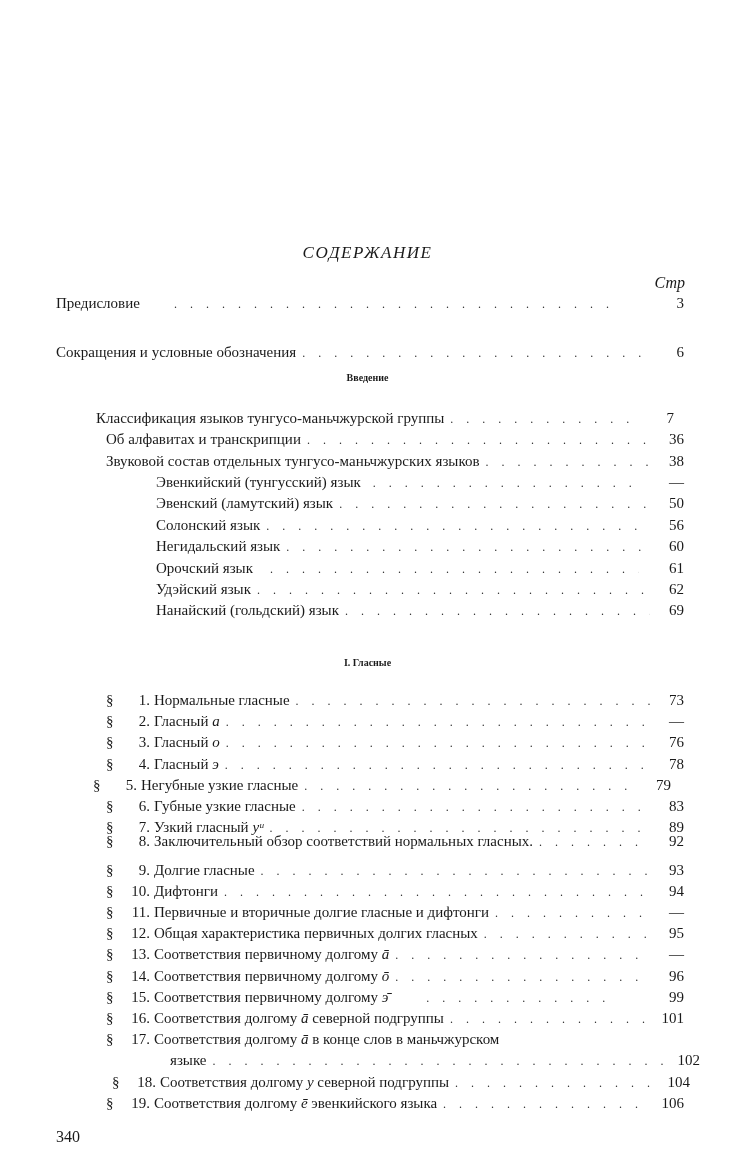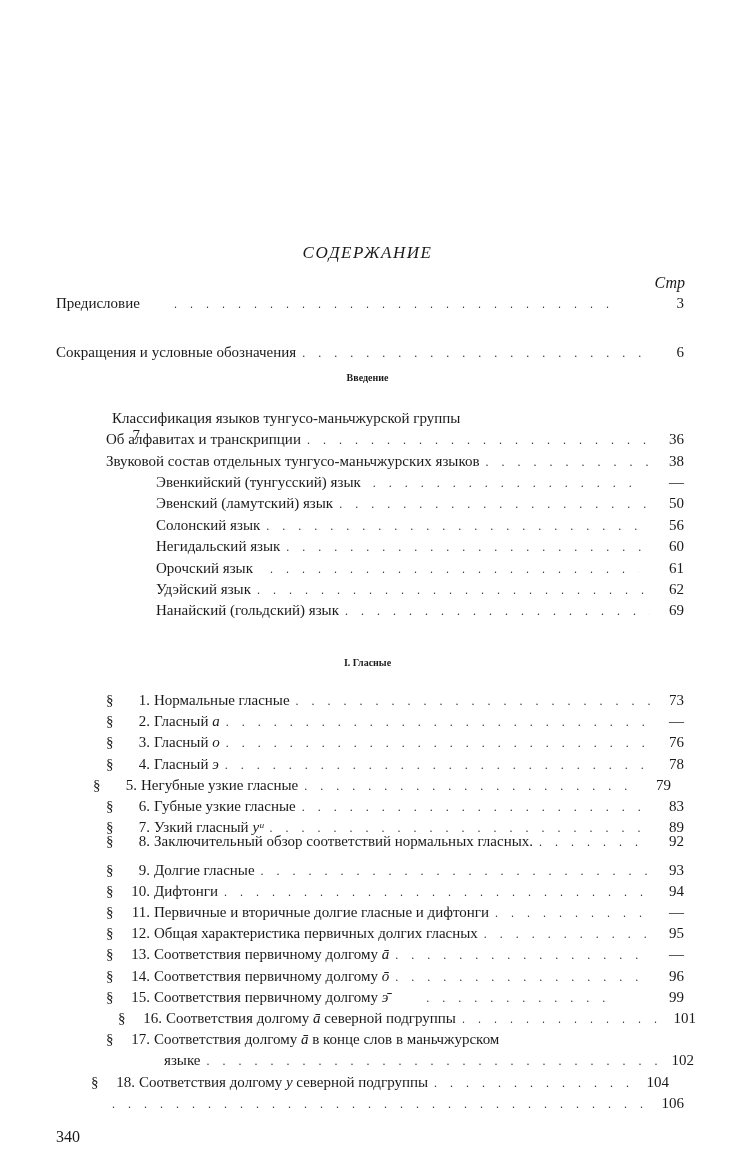--- a/index.html
+++ b/index.html
@@ -56,21 +56,21 @@
 </div>
 <div class="row" style="left:56px; width:628px; top:316px;margin-top:28px;">
   <span class="label">Сокращения и условные обозначения</span>
   <span class="dots"></span>
   <span class="page">6</span>
 </div>
 
 <div class="section-head" style="top:372px;">Введение</div>
 
 <div id="intro-items">
-    <div class="row" style="left: 106px; width: 578px; top: 410px; flex-direction: column;">
+    <div class="row" style="left: 96px; width: 578px; top: 410px;">
       <span class="label"><span>Классификация языков тунгусо-маньчжурской группы</span></span>
       <span class="dots"></span>
       <span class="page">7</span>
     </div>
     <div class="row" style="left: 106px; width: 578px; top: 431.3px;">
       <span class="label"><span>Об алфавитах и транскрипции</span></span>
       <span class="dots"></span>
       <span class="page">36</span>
     </div>
     <div class="row" style="left: 106px; width: 578px; top: 452.6px;">
@@ -187,35 +187,36 @@
     <div class="row" style="left: 106px; width: 578px; top: 967.6px;">
       <span class="label"><span class="sec">§</span><span class="num">14.</span><span>Соответствия первичному долгому </span><span class="it">ō</span></span>
       <span class="dots"></span>
       <span class="page">96</span>
     </div>
     <div class="row" style="left: 106px; width: 578px; top: 988.8px; gap: 32px;">
       <span class="label"><span class="sec">§</span><span class="num">15.</span><span>Соответствия первичному долгому </span><span class="it">э̄</span></span>
       <span class="dots"></span>
       <span class="page">99</span>
     </div>
-    <div class="row" style="left: 118px; width: 578px; top: 1010px;">
+    <div class="row" style="left: 106px; width: 578px; top: 1010px;">
       <span class="label"><span class="sec">§</span><span class="num">16.</span><span>Соответствия долгому </span><span class="it">ā</span><span> северной подгруппы</span></span>
       <span class="dots"></span>
       <span class="page">101</span>
     </div>
     <div class="cont" style="left: 106px; top: 1031.2px;"><span class="sec">§</span><span class="num">17.</span><span>Соответствия долгому </span><span class="it">ā</span><span> в конце слов в маньчжурском</span></div>
-    <div class="row" style="left: 164px; width: 530px; top: 1052.4px;">
+    <div class="row" style="left: 170px; width: 530px; top: 1052.4px;">
       <span class="label"><span>языке</span></span>
       <span class="dots"></span>
       <span class="page">102</span>
     </div>
-    <div class="row" style="left: 91px; width: 578px; top: 1073.6px;">
+    <div class="row" style="left: 112px; width: 578px; top: 1073.6px;">
       <span class="label"><span class="sec">§</span><span class="num">18.</span><span>Соответствия долгому </span><span class="it">у</span><span> северной подгруппы</span></span>
       <span class="dots"></span>
       <span class="page">104</span>
     </div>
     <div class="row" style="left: 106px; width: 578px; top: 1094.8px;">
+      <span class="label"><span class="sec">§</span><span class="num">19.</span><span>Соответствия долгому </span><span class="it">ē</span><span> эвенкийского языка</span></span>
       <span class="dots"></span>
       <span class="page">106</span>
     </div>
   </div>
 
 <div class="folio">340</div>
 
 </body></html>

